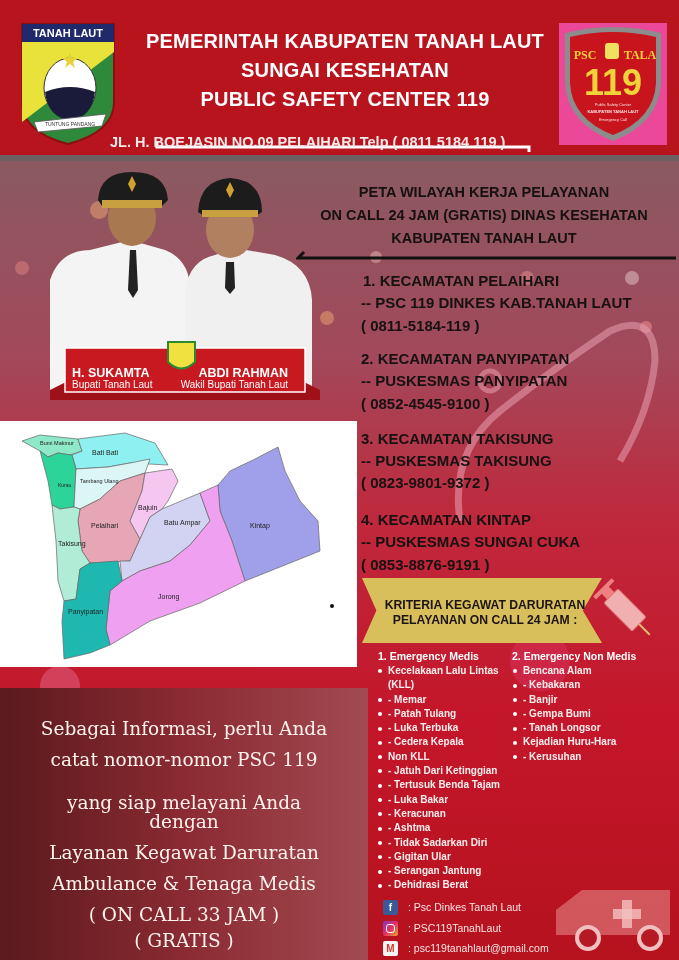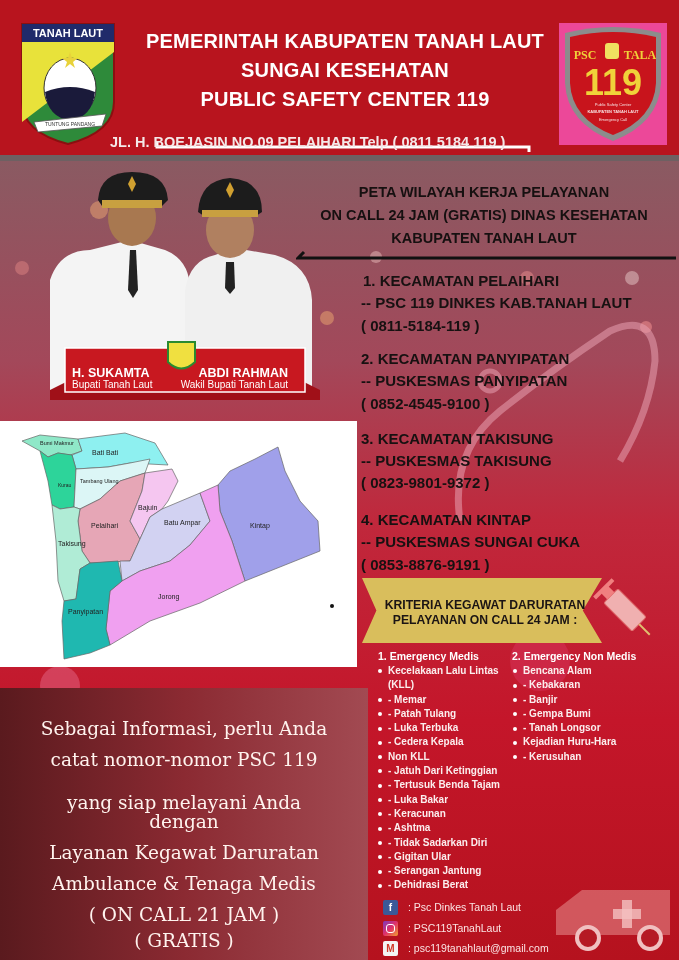--- a/index.html
+++ b/index.html
@@ -226,21 +226,21 @@
   <div class="crit-item"><span class="dot"></span><span>- Kerusuhan</span></div>
 </div>
 
 <div id="info-bg" class="abs"></div>
 <div class="abs info-line" style="top:718px;">Sebagai Informasi, perlu Anda</div>
 <div class="abs info-line" style="top:749px;">catat nomor-nomor PSC 119</div>
 <div class="abs info-line" style="top:780px;margin-top:12px;">yang siap melayani Anda</div>
 <div class="abs info-line" style="top:811px;">dengan</div>
 <div class="abs info-line" style="top:842px;">Layanan Kegawat Daruratan</div>
 <div class="abs info-line" style="top:873px;">Ambulance &amp; Tenaga Medis</div>
-<div class="abs info-line" style="top:904px;">( ON CALL 21 JAM )</div>
+<div class="abs info-line" style="top:904px;">( ON CALL 33 JAM )</div>
 <div class="abs info-line" style="top:930px;">( GRATIS )</div>
 
 <svg class="abs" style="left:552px;top:880px;" width="125" height="72" viewBox="0 0 125 72">
   <path d="M4 30 L30 10 H118 V55 H4 Z" fill="#e89090" opacity=".55"></path>
   <rect x="70" y="20" width="10" height="28" fill="#f4c0c0" opacity=".8"></rect>
   <rect x="61" y="29" width="28" height="10" fill="#f4c0c0" opacity=".8"></rect>
   <circle cx="36" cy="58" r="11" fill="#b51a24" stroke="#f0c0c0" stroke-width="4"></circle>
   <circle cx="98" cy="58" r="11" fill="#b51a24" stroke="#f0c0c0" stroke-width="4"></circle>
 </svg>
 

